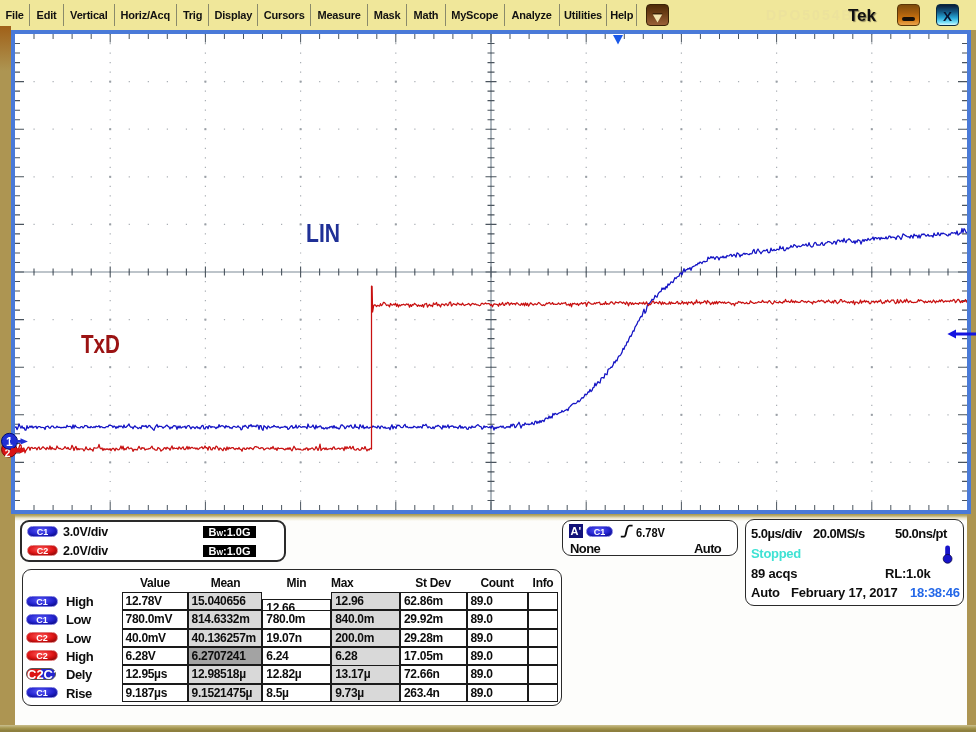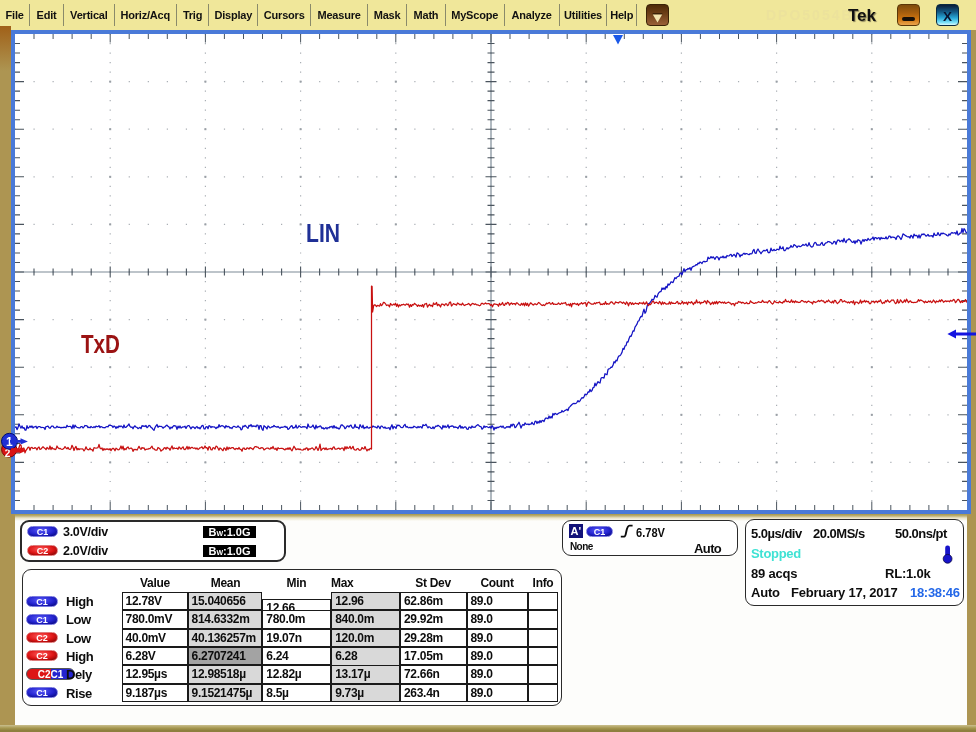--- a/index.html
+++ b/index.html
@@ -212,21 +212,21 @@
   </div>
 
 <div class="box" style="left:562px;top:519.5px;width:176px;height:36px;border-width:1.5px;"></div>
 <div class="abs" style="left:568.5px;top:523.5px;width:14.5px;height:14.5px;background:#111178;color:#fff;
  font-size:11px;font-weight:bold;text-align:center;line-height:14.5px;">A'</div>
 <div class="pill c1" style="left:586px;top:525.5px;width:27px;height:11px;font-size:9px;line-height:11px;">C1</div>
 <svg class="abs" style="left:620px;top:523.5px;" width="14" height="14" viewBox="0 0 14 14">
  <path d="M0.8 12.6 h3.4 C6.8 12.6 5.6 1.6 9.6 1.6 h3" fill="none" stroke="#0c0c0c" stroke-width="1.9"></path>
 </svg>
 <div class="bt" style="left:636px;top:524.5px;font-size:13.5px;transform:scaleX(.82);transform-origin:0 0;">6.78V</div>
-<div class="bt" style="left:570px;top:540.5px;font-size:10px;letter-spacing:-0.6px;">None</div>
+<div class="bt" style="left:570px;top:540.5px;font-size:13px;letter-spacing:-0.6px;">None</div>
 <div class="bt" style="left:694px;top:540.5px;font-size:13px;letter-spacing:-0.6px;">Auto</div>
 
 <div class="box" style="left:745px;top:519px;width:219px;height:87px;border-width:1.5px;"></div>
 <div class="bt" style="left:751px;top:525.5px;font-size:13px;letter-spacing:-0.5px;">5.0µs/div</div>
 <div class="bt" style="left:813px;top:525.5px;font-size:13px;letter-spacing:-0.5px;">20.0MS/s</div>
 <div class="bt" style="left:895px;top:525.5px;font-size:13px;letter-spacing:-0.5px;">50.0ns/pt</div>
 <div class="bt" style="left:751px;top:545.5px;font-size:13px;letter-spacing:-0.3px;color:#3fe2d4;">Stopped</div>
 <svg class="abs" style="left:940.5px;top:545px;" width="13" height="19" viewBox="0 0 13 19">
  <rect x="4.2" y="0.5" width="4.8" height="12" rx="2.2" fill="#1713ca"></rect>
  <circle cx="6.6" cy="13.8" r="4.4" fill="#1713ca" stroke="#0a083e" stroke-width="0.8"></circle>
@@ -259,32 +259,32 @@
 <div class="bt" style="left:187.6px;top:610.3px;width:74.7px;height:18.3px;background:#d9d9d9;border:1px solid #1a1a1a;font-size:12px;letter-spacing:-0.3px;line-height:17.5px;padding-left:3px;">814.6332m</div>
 <div class="bt" style="left:262.3px;top:610.3px;width:68.9px;height:18.3px;background:#fff;border:1px solid #1a1a1a;font-size:12px;letter-spacing:-0.3px;line-height:17.5px;padding-left:3px;">780.0m</div>
 <div class="bt" style="left:331.2px;top:610.3px;width:68.8px;height:18.3px;background:#d9d9d9;border:1px solid #1a1a1a;font-size:12px;letter-spacing:-0.3px;line-height:17.5px;padding-left:3px;">840.0m</div>
 <div class="bt" style="left:400.0px;top:610.3px;width:66.5px;height:18.3px;background:#fff;border:1px solid #1a1a1a;font-size:12px;letter-spacing:-0.3px;line-height:17.5px;padding-left:3px;">29.92m</div>
 <div class="bt" style="left:466.5px;top:610.3px;width:61.5px;height:18.3px;background:#fff;border:1px solid #1a1a1a;font-size:12px;letter-spacing:-0.3px;line-height:17.5px;padding-left:3px;">89.0</div>
 <div class="pill c2" style="left:26px;top:632px;width:32px;height:11px;font-size:9px;line-height:11px;">C2</div>
 <div class="bt" style="left:66px;top:631px;font-size:13px;letter-spacing:-0.4px;">Low</div>
 <div class="bt" style="left:121.6px;top:628.7px;width:66.0px;height:18.3px;background:#fff;border:1px solid #1a1a1a;font-size:12px;letter-spacing:-0.3px;line-height:17.5px;padding-left:3px;">40.0mV</div>
 <div class="bt" style="left:187.6px;top:628.7px;width:74.7px;height:18.3px;background:#d9d9d9;border:1px solid #1a1a1a;font-size:12px;letter-spacing:-0.3px;line-height:17.5px;padding-left:3px;">40.136257m</div>
 <div class="bt" style="left:262.3px;top:628.7px;width:68.9px;height:18.3px;background:#fff;border:1px solid #1a1a1a;font-size:12px;letter-spacing:-0.3px;line-height:17.5px;padding-left:3px;">19.07n</div>
-<div class="bt" style="left:331.2px;top:628.7px;width:68.8px;height:18.3px;background:#d9d9d9;border:1px solid #1a1a1a;font-size:12px;letter-spacing:-0.3px;line-height:17.5px;padding-left:3px;">120.0m</div>
+<div class="bt" style="left:331.2px;top:628.7px;width:68.8px;height:18.3px;background:#d9d9d9;border:1px solid #1a1a1a;font-size:12px;letter-spacing:-0.3px;line-height:17.5px;padding-left:3px;">200.0m</div>
 <div class="bt" style="left:400.0px;top:628.7px;width:66.5px;height:18.3px;background:#fff;border:1px solid #1a1a1a;font-size:12px;letter-spacing:-0.3px;line-height:17.5px;padding-left:3px;">29.28m</div>
 <div class="bt" style="left:466.5px;top:628.7px;width:61.5px;height:18.3px;background:#fff;border:1px solid #1a1a1a;font-size:12px;letter-spacing:-0.3px;line-height:17.5px;padding-left:3px;">89.0</div>
 <div class="pill c2" style="left:26px;top:650px;width:32px;height:11px;font-size:9px;line-height:11px;">C2</div>
 <div class="bt" style="left:66px;top:649px;font-size:13px;letter-spacing:-0.4px;">High</div>
 <div class="bt" style="left:121.6px;top:647.0px;width:66.0px;height:18.3px;background:#fff;border:1px solid #1a1a1a;font-size:12px;letter-spacing:-0.3px;line-height:17.5px;padding-left:3px;">6.28V</div>
 <div class="bt" style="left:187.6px;top:647.0px;width:74.7px;height:18.3px;background:#a3a3a3;border:1px solid #1a1a1a;font-size:12px;letter-spacing:-0.3px;line-height:17.5px;padding-left:3px;">6.2707241</div>
 <div class="bt" style="left:262.3px;top:647.0px;width:68.9px;height:18.3px;background:#fff;border:1px solid #1a1a1a;font-size:12px;letter-spacing:-0.3px;line-height:17.5px;padding-left:3px;">6.24</div>
 <div class="bt" style="left:331.2px;top:647.0px;width:68.8px;height:26px;background:#d9d9d9;border:1px solid #1a1a1a;font-size:12px;letter-spacing:-0.3px;line-height:17.5px;padding-left:3px;">6.28</div>
 <div class="bt" style="left:400.0px;top:647.0px;width:66.5px;height:18.3px;background:#fff;border:1px solid #1a1a1a;font-size:12px;letter-spacing:-0.3px;line-height:17.5px;padding-left:3px;">17.05m</div>
 <div class="bt" style="left:466.5px;top:647.0px;width:61.5px;height:18.3px;background:#fff;border:1px solid #1a1a1a;font-size:12px;letter-spacing:-0.3px;line-height:17.5px;padding-left:3px;">89.0</div>
-<div class="pill" style="left:26px;top:668px;width:49px;height:12px;font-size:10px;line-height:12px;background:linear-gradient(90deg,#dd1515 0 50%,#2424cf 50% 100%);border:1px solid #555;"><span style="letter-spacing:0">C2C1</span></div>
+<div class="pill" style="left:26px;top:668px;width:30px;height:12px;font-size:13px;line-height:12px;background:linear-gradient(90deg,#dd1515 0 50%,#2424cf 50% 100%);border:1px solid #555;"><span style="letter-spacing:0">C2C1</span></div>
 <div class="bt" style="left:66px;top:667px;font-size:13px;letter-spacing:-0.4px;">Dely</div>
 <div class="bt" style="left:121.6px;top:665.3px;width:66.0px;height:18.3px;background:#fff;border:1px solid #1a1a1a;font-size:12px;letter-spacing:-0.3px;line-height:17.5px;padding-left:3px;">12.95µs</div>
 <div class="bt" style="left:187.6px;top:665.3px;width:74.7px;height:18.3px;background:#d9d9d9;border:1px solid #1a1a1a;font-size:12px;letter-spacing:-0.3px;line-height:17.5px;padding-left:3px;">12.98518µ</div>
 <div class="bt" style="left:262.3px;top:665.3px;width:68.9px;height:18.3px;background:#fff;border:1px solid #1a1a1a;font-size:12px;letter-spacing:-0.3px;line-height:17.5px;padding-left:3px;">12.82µ</div>
 <div class="bt" style="left:331.2px;top:665.3px;width:68.8px;height:18.3px;background:#d9d9d9;border:1px solid #1a1a1a;font-size:12px;letter-spacing:-0.3px;line-height:17.5px;padding-left:3px;">13.17µ</div>
 <div class="bt" style="left:400.0px;top:665.3px;width:66.5px;height:18.3px;background:#fff;border:1px solid #1a1a1a;font-size:12px;letter-spacing:-0.3px;line-height:17.5px;padding-left:3px;">72.66n</div>
 <div class="bt" style="left:466.5px;top:665.3px;width:61.5px;height:18.3px;background:#fff;border:1px solid #1a1a1a;font-size:12px;letter-spacing:-0.3px;line-height:17.5px;padding-left:3px;">89.0</div>
 <div class="pill c1" style="left:26px;top:687px;width:32px;height:11px;font-size:9px;line-height:11px;">C1</div>
 <div class="bt" style="left:66px;top:686px;font-size:13px;letter-spacing:-0.4px;">Rise</div>
 <div class="bt" style="left:121.6px;top:683.6px;width:66.0px;height:18.3px;background:#fff;border:1px solid #1a1a1a;font-size:12px;letter-spacing:-0.3px;line-height:17.5px;padding-left:3px;">9.187µs</div>

